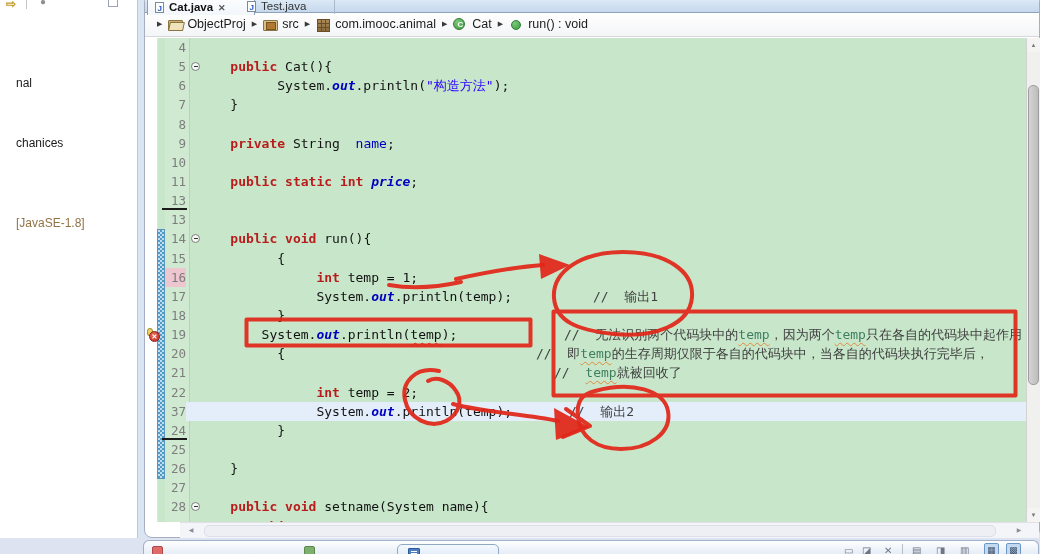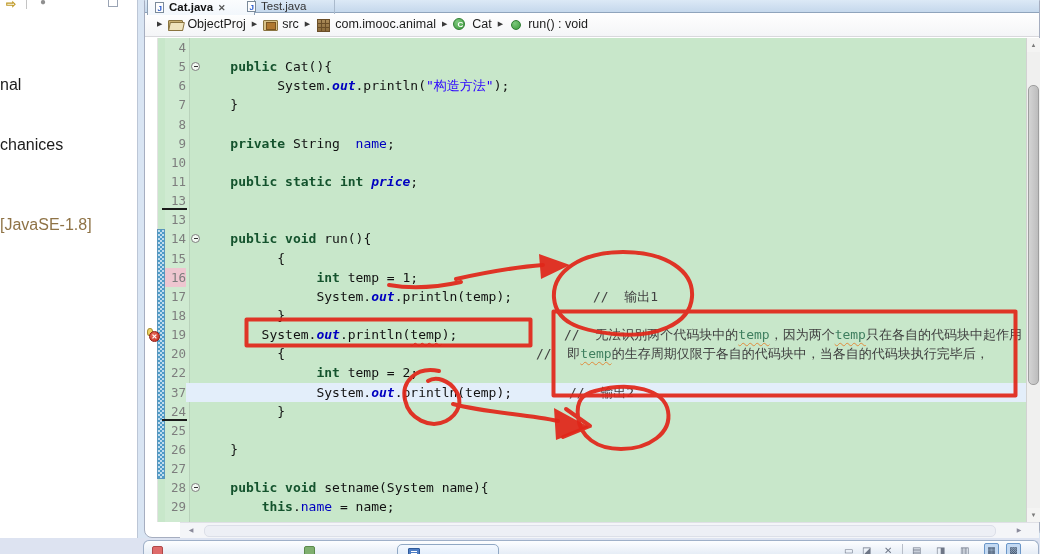--- a/index.html
+++ b/index.html
@@ -1,21 +1,21 @@
 <!DOCTYPE html>
 <html><head>
 <meta charset="utf-8">
 <style>
   html,body{margin:0;padding:0;}
   body{width:1040px;height:554px;position:relative;overflow:hidden;background:#D9E5F3;
        font-family:"Liberation Sans",sans-serif;}
   
   #left-panel{position:absolute;left:0;top:0;width:137px;height:554px;background:#FFFFFF;
               border-right:1px solid #BCC6D6;}
-  .lp-item{position:absolute;left:0;font-size:16px;color:#1b1b1b;white-space:nowrap;}
+  .lp-item{position:absolute;left:16px;font-size:12px;color:#1b1b1b;white-space:nowrap;}
   .lp-toolbar{position:absolute;left:0;top:-3px;width:137px;height:15px;}
   .lp-arrow{position:absolute;left:6px;top:0;font-size:12px;color:#C09A28;font-weight:bold;}
   .lp-divider{position:absolute;left:26px;top:2px;width:1px;height:10px;background:#C4C4C4;}
   .lp-dot{position:absolute;left:40px;top:-1px;font-size:10px;color:#8F8F8F;}
   .lp-square{position:absolute;left:108px;top:1px;width:8px;height:7px;border:1px solid #9AA4B4;background:#fff;}
   
   #editor-stack{position:absolute;left:144px;top:0;width:896px;height:538px;background:#FFFFFF;
                 border:1px solid #A6AEC0;border-radius:0 0 8px 8px;box-sizing:border-box;}
   
   #tab-strip{position:absolute;left:145px;top:0;width:894px;height:12px;
@@ -65,21 +65,21 @@
   .row.npink .num{background:#EEC6D0;}
   .row.nul .num::after{content:"";position:absolute;left:-3px;right:-1px;bottom:0;height:2px;background:#1a1a1a;}
   .fold{position:absolute;left:45px;top:4.5px;width:9px;height:9px;border:1px solid #7F7F7F;border-radius:50%;
         background:#F2F9F2;box-sizing:border-box;}
   .fold::after{content:"";position:absolute;left:1.5px;top:3px;width:4px;height:1px;background:#333;}
   .errbulb{position:absolute;left:1px;top:3px;width:6px;height:8px;background:#EDD264;border:1px solid #A89030;border-radius:50% 50% 40% 40%;box-sizing:border-box;}
   .errx{position:absolute;left:3px;top:6px;width:11px;height:11px;background:radial-gradient(circle at 35% 30%,#E86A5A,#C42B20);
         border:1px solid #8E1A12;border-radius:50%;color:#fff;font:bold 7px/10px "Liberation Sans",sans-serif;text-align:center;box-sizing:border-box;}
   .codetext{position:absolute;left:53px;top:0;}
   .cmt{position:absolute;top:0;}
-  .tk{color:#14532d;font-weight:bold;}
+  .tk{color:#b91c1c;font-weight:bold;}
   .tp{color:#121212;}
   .tf{color:#0000C0;}
   .tsf{color:#0000C0;font-style:italic;font-weight:600;}
   .ts{color:#2A00FF;}
   .tpe{color:#121212;text-decoration:underline wavy #E0261C 1px;text-underline-offset:3px;}
   .tc{color:#404040;}
   .tcw{color:#3F7F5F;text-decoration:underline wavy #E08A3C 1px;text-underline-offset:3px;}
   
   #vscroll{position:absolute;left:1026px;top:38px;width:13px;height:484px;background:#F0F0EF;border-left:1px solid #D2D2D2;z-index:4;}
   .sb-btn{position:absolute;left:0;width:13px;height:14px;background:#F4F4F3;color:#7A7A7A;font-size:6px;
@@ -192,20 +192,21 @@
       <div class="row"><span class="num">11</span><span class="codetext"><span class="tp">    </span><span class="tk">public</span><span class="tp"> </span><span class="tk">static</span><span class="tp"> </span><span class="tk">int</span><span class="tp"> </span><span class="tsf">price</span><span class="tp">;</span></span></div>
       <div class="row nul"><span class="num">13</span><span class="codetext"></span></div>
       <div class="row"><span class="num">13</span><span class="codetext"></span></div>
       <div class="row"><span class="num">14</span><span class="fold"></span><span class="codetext"><span class="tp">    </span><span class="tk">public</span><span class="tp"> </span><span class="tk">void</span><span class="tp"> run(){</span></span></div>
       <div class="row"><span class="num">15</span><span class="codetext"><span class="tp">          {</span></span></div>
       <div class="row npink"><span class="num">16</span><span class="codetext"><span class="tp">               </span><span class="tk">int</span><span class="tp"> temp = 1;</span></span></div>
       <div class="row"><span class="num">17</span><span class="codetext"><span class="tp">               System.</span><span class="tsf">out</span><span class="tp">.println(temp);</span></span><span class="cmt" style="left: 447px;"><span class="tc">//  输出1</span></span></div>
       <div class="row"><span class="num">18</span><span class="codetext"><span class="tp">          }</span></span></div>
       <div class="row"><span class="num">19</span><span class="errbulb"></span><span class="errx">✕</span><span class="codetext"><span class="tp">        System.</span><span class="tsf">out</span><span class="tp">.println(</span><span class="tpe">temp</span><span class="tp">);</span></span><span class="cmt" style="left: 418px;"><span class="tc">//  无法识别两个代码块中的</span><span class="tcw">temp</span><span class="tc">，因为两个</span><span class="tcw">temp</span><span class="tc">只在各自的代码块中起作用</span></span></div>
       <div class="row"><span class="num">20</span><span class="codetext"><span class="tp">          {</span></span><span class="cmt" style="left: 390px;"><span class="tc">//  即</span><span class="tcw">temp</span><span class="tc">的生存周期仅限于各自的代码块中，当各自的代码块执行完毕后，</span></span></div>
+      <div class="row"><span class="num">21</span><span class="codetext"></span><span class="cmt" style="left: 408px;"><span class="tc">//  </span><span class="tcw">temp</span><span class="tc">就被回收了</span></span></div>
       <div class="row"><span class="num">22</span><span class="codetext"><span class="tp">               </span><span class="tk">int</span><span class="tp"> temp = 2;</span></span></div>
       <div class="row current"><span class="num">37</span><span class="codetext"><span class="tp">               System.</span><span class="tsf">out</span><span class="tp">.println(temp);</span></span><span class="cmt" style="left: 423px;"><span class="tc">//  输出2</span></span></div>
       <div class="row nul"><span class="num">24</span><span class="codetext"><span class="tp">          }</span></span></div>
       <div class="row"><span class="num">25</span><span class="codetext"></span></div>
       <div class="row"><span class="num">26</span><span class="codetext"><span class="tp">    }</span></span></div>
       <div class="row"><span class="num">27</span><span class="codetext"></span></div>
       <div class="row"><span class="num">28</span><span class="fold"></span><span class="codetext"><span class="tp">    </span><span class="tk">public</span><span class="tp"> </span><span class="tk">void</span><span class="tp"> setname(System name){</span></span></div>
       <div class="row"><span class="num">29</span><span class="codetext"><span class="tp">        </span><span class="tk">this</span><span class="tp">.</span><span class="tf">name</span><span class="tp"> = name;</span></span></div>
     </div>
 </div>

